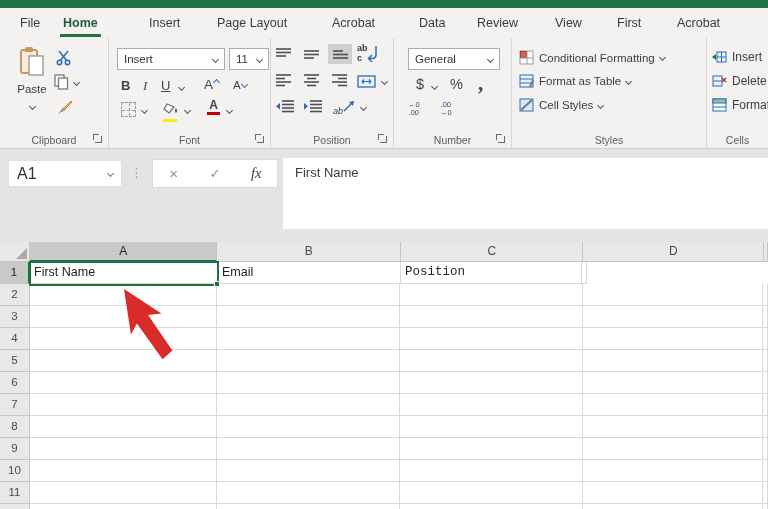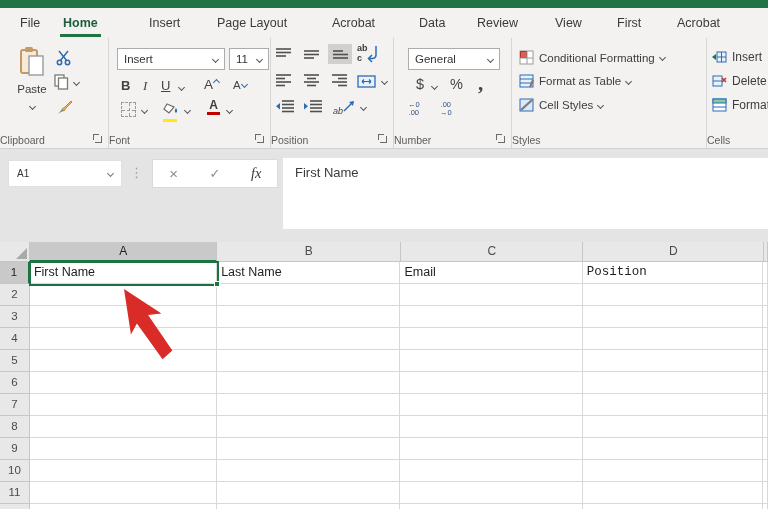--- a/index.html
+++ b/index.html
@@ -21,21 +21,21 @@
   .tab.active::after{content:"";position:absolute;left:-3px;right:-3px;bottom:1px;height:3px;background:var(--appg)}
   [data-name="tab-file"]{left:20px}[data-name="tab-home"]{left:63px}
   [data-name="tab-insert"]{left:149px}[data-name="tab-page-layout"]{left:217px}
   [data-name="tab-formulas"]{left:332px}[data-name="tab-data"]{left:419px}
   [data-name="tab-review"]{left:477px}[data-name="tab-view"]{left:555px}
   [data-name="tab-help"]{left:617px}[data-name="tab-acrobat"]{left:677px}
 
   
   .ribbon{position:absolute;left:0;top:38px;width:768px;height:110px;background:var(--ribbon-bg)}
   .rgroup{position:absolute;top:0;height:110px;border-right:1px solid #d8d6d4}
-  .g-label{position:absolute;bottom:2px;left:0;right:0;font-size:10.5px;color:#5f5d5b}
+  .g-label{position:absolute;bottom:2px;left:0;right:0;text-align:center;font-size:10.5px;color:#5f5d5b}
   .launcher{position:absolute;bottom:5px;right:6px;width:9px;height:9px}
   .launcher::before{content:"";position:absolute;left:0;top:0;width:5px;height:5px;border-left:1.4px solid #6a6a6a;border-top:1.4px solid #6a6a6a}
   .launcher::after{content:"";position:absolute;right:0;bottom:0;width:6px;height:6px;border-right:1.4px solid #6a6a6a;border-bottom:1.4px solid #6a6a6a}
   .chev{display:inline-block;width:5px;height:5px;border-right:1.3px solid #555;border-bottom:1.3px solid #555;transform:rotate(45deg);vertical-align:middle}
   .chev.up{transform:rotate(-135deg);border-color:var(--blue)}
   .chev.dn-blue{border-color:var(--blue)}
   .combo{position:absolute;height:22px;background:#fff;border:1px solid #acacac;font-size:11.5px;color:#333;line-height:20px;padding-left:6px}
   .combo .chev{position:absolute;right:6px;top:8px}
   .rbtn{position:absolute;color:var(--ink);font-size:13px;cursor:default}
   .lbl-btn{position:absolute;display:flex;align-items:center;gap:5px;font-size:11.5px;color:#3d3d3d;white-space:nowrap}
@@ -50,21 +50,21 @@
   
   .ic-borders{position:relative;width:15px;height:15px;border:1px dashed #9a9a9a}
   .ic-borders::before{content:"";position:absolute;left:50%;top:0;bottom:0;border-left:1px dashed #9a9a9a}
   .ic-borders::after{content:"";position:absolute;top:50%;left:0;right:0;border-top:1px dashed #9a9a9a}
 
   
   .micro{font-size:7.5px;line-height:7.5px;color:#35517c;text-align:center;letter-spacing:0}
 
   
   .formula-row{position:absolute;left:0;top:148px;width:768px;height:94px;background:var(--panel);border-top:1px solid #d2d0ce}
-  .namebox{position:absolute;left:8px;top:11px;width:114px;height:27px;background:#fff;border:1px solid #e0e0e0;font-size:10px;color:#333;line-height:25px;padding-left:8px}
+  .namebox{position:absolute;left:8px;top:11px;width:114px;height:27px;background:#fff;border:1px solid #e0e0e0;font-size:16px;color:#333;line-height:25px;padding-left:8px}
   .namebox .chev{position:absolute;right:8px;top:10px;border-color:#777}
   .vdots{position:absolute;left:130px;top:13px;font-size:13px;color:#9a9a9a;line-height:22px}
   .fbtns{position:absolute;left:152px;top:10px;width:126px;height:29px;background:#fff;border:1px solid #dadada;display:flex;align-items:center}
   .fbtns span{flex:1;text-align:center}
   .fx-cancel{color:#8e8e8e;font-size:15px}
   .fx-enter{color:#8e8e8e;font-size:13px}
   .fx-fx{font-family:"Liberation Serif",serif;font-style:italic;font-size:14.5px;color:#3a3a3a}
   .fbar{position:absolute;left:283px;top:9px;width:485px;height:71px;background:#fff;font-size:13px;color:#3a3a3a;padding:7px 0 0 12px}
 
   
@@ -391,21 +391,20 @@
     <div class="colh sel" data-name="column-header-a" style="width: 188px;">A</div>
         <div class="colh" data-name="column-header-b" style="width: 184px;">B</div>
         <div class="colh" data-name="column-header-c" style="width: 183px;">C</div>
         <div class="colh" data-name="column-header-d" style="width: 181px;">D</div>
         <div class="colh" data-name="column-header-partial" style="width: 4px;"></div>
       </div>
     <div id="grid-rows" data-name="grid-rows">
         <div class="grow" data-name="sheet-row-1">
           <div class="rowh sel" data-name="row-header-1">1</div>
           <div class="cell" data-name="cell-a1" style="width: 188px;">First Name</div>
-          <div class="cell" data-name="cell-b1" style="width: 184px;">Last Name</div>
           <div class="cell" data-name="cell-c1" style="width: 183px;">Email</div>
           <div class="cell" data-name="cell-d1" style="width: 181px; font-family: Liberation Mono, monospace;">Position</div>
           <div class="cell" data-name="cell-partial" style="width: 4px;"></div>
         </div>
         <div class="grow" data-name="sheet-row-2">
           <div class="rowh" data-name="row-header-2">2</div>
           <div class="cell" data-name="cell-a2" style="width: 188px;"></div>
           <div class="cell" data-name="cell-b2" style="width: 184px;"></div>
           <div class="cell" data-name="cell-c2" style="width: 183px;"></div>
           <div class="cell" data-name="cell-d2" style="width: 181px;"></div>

